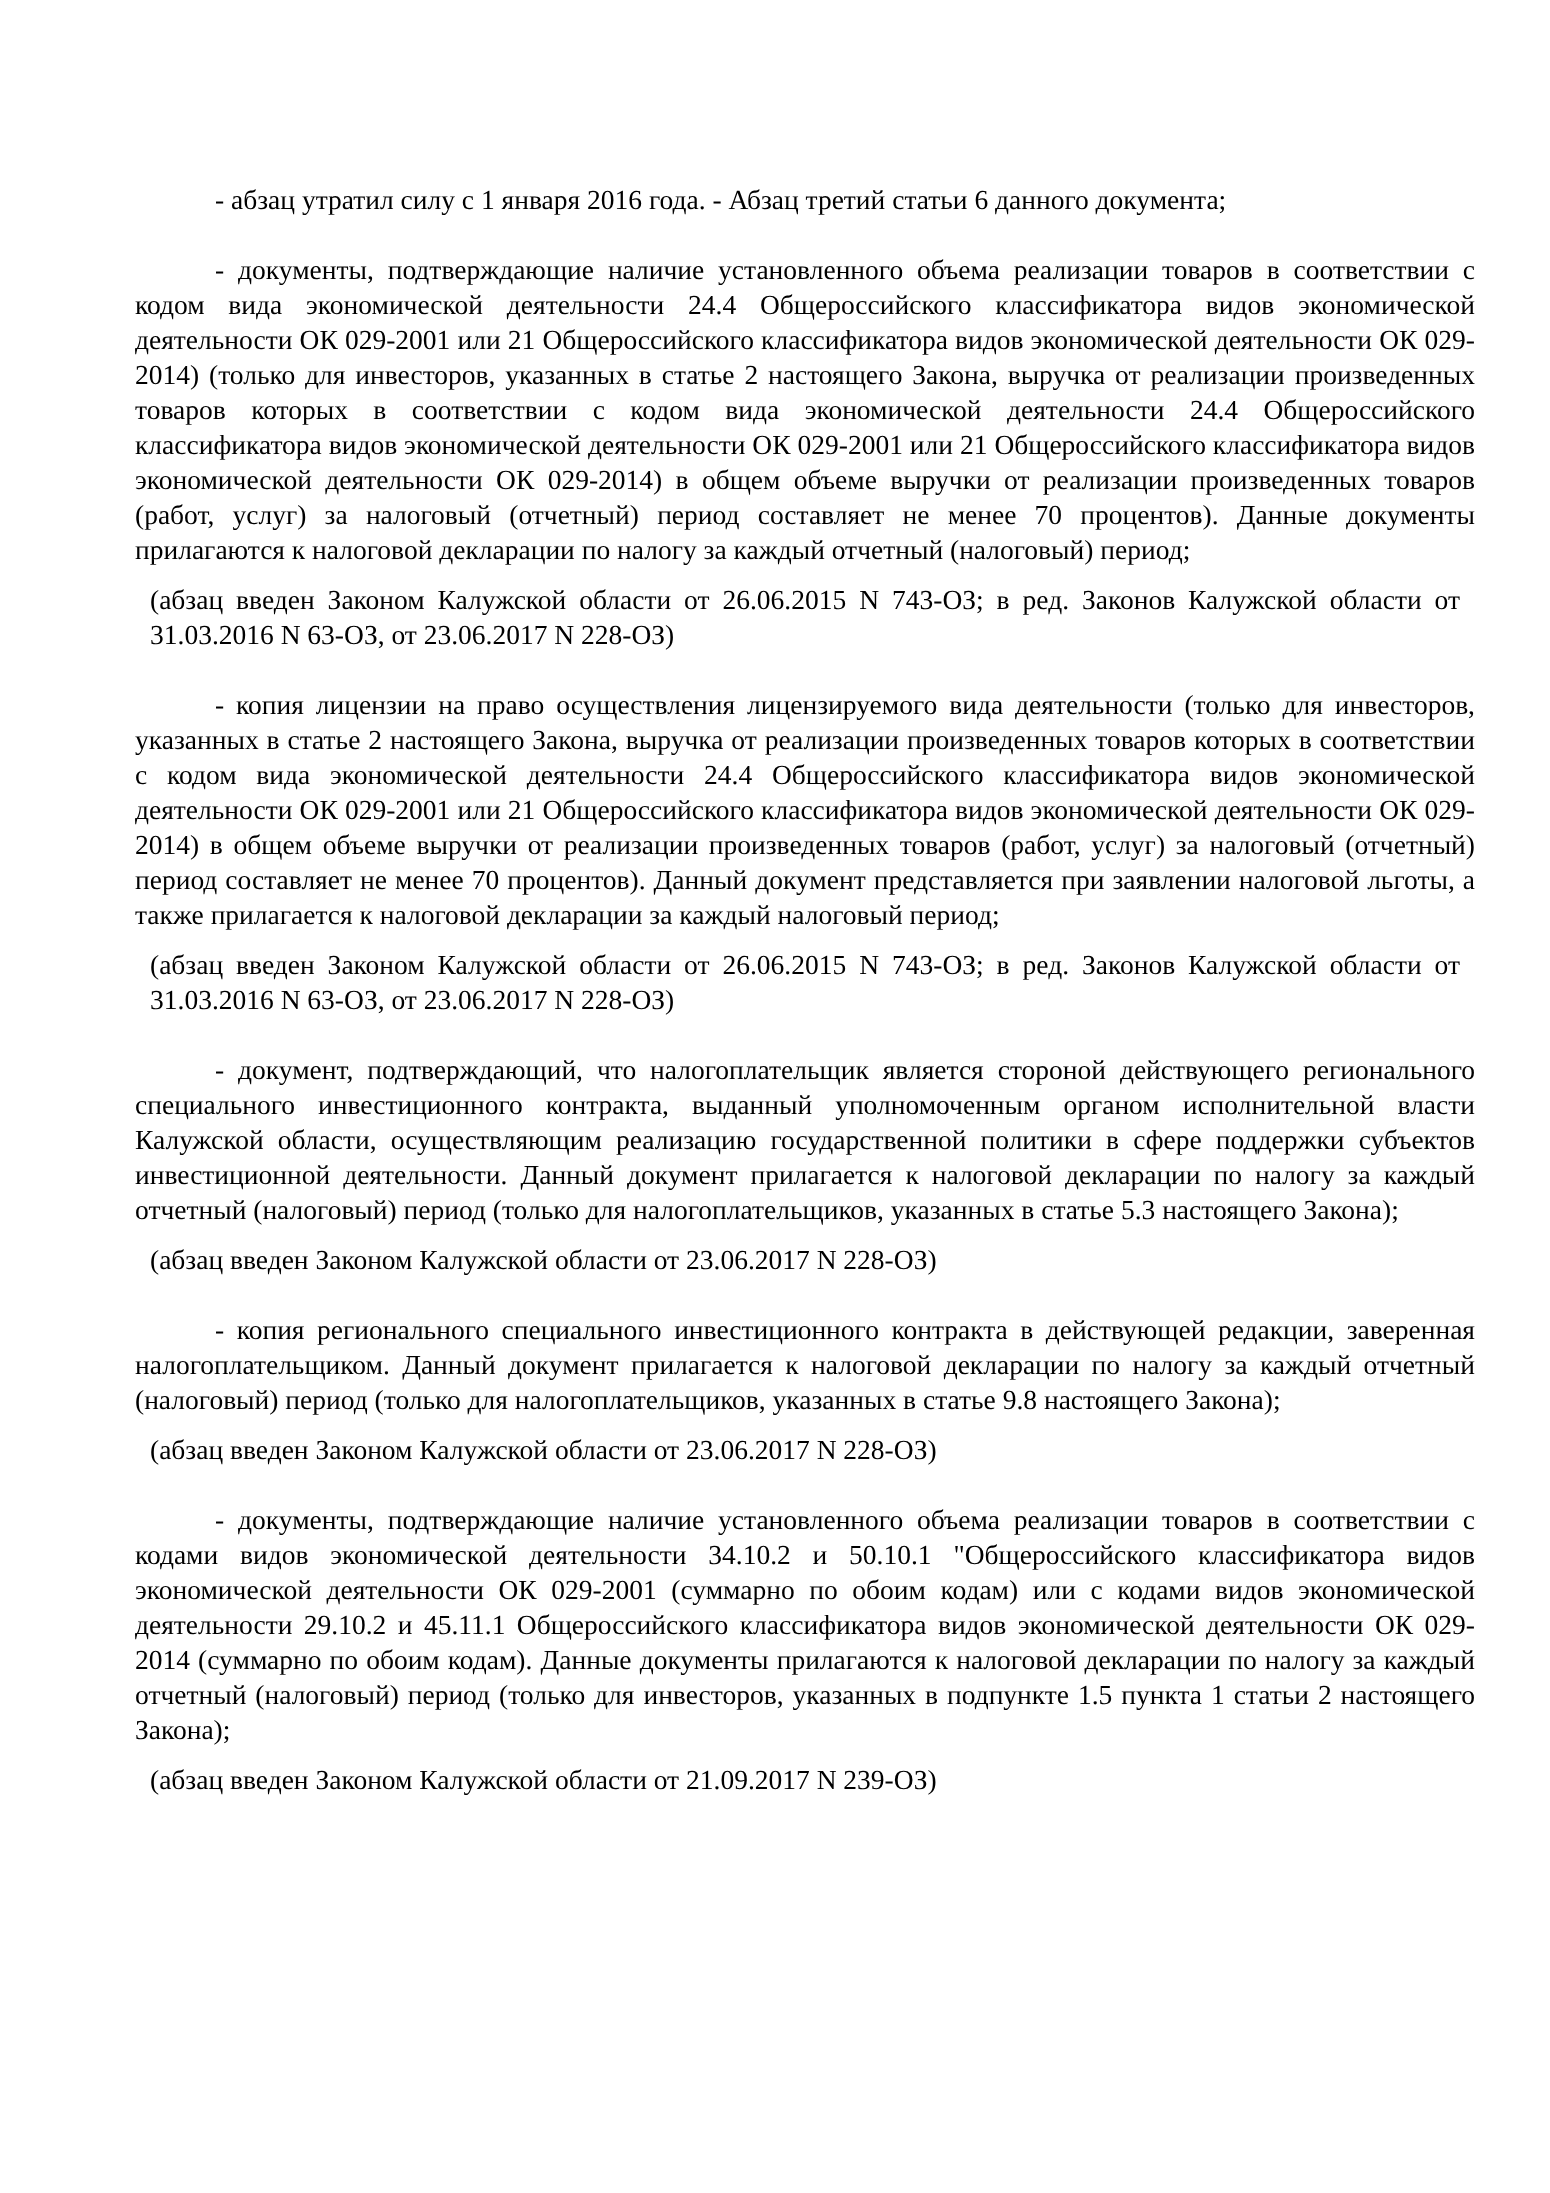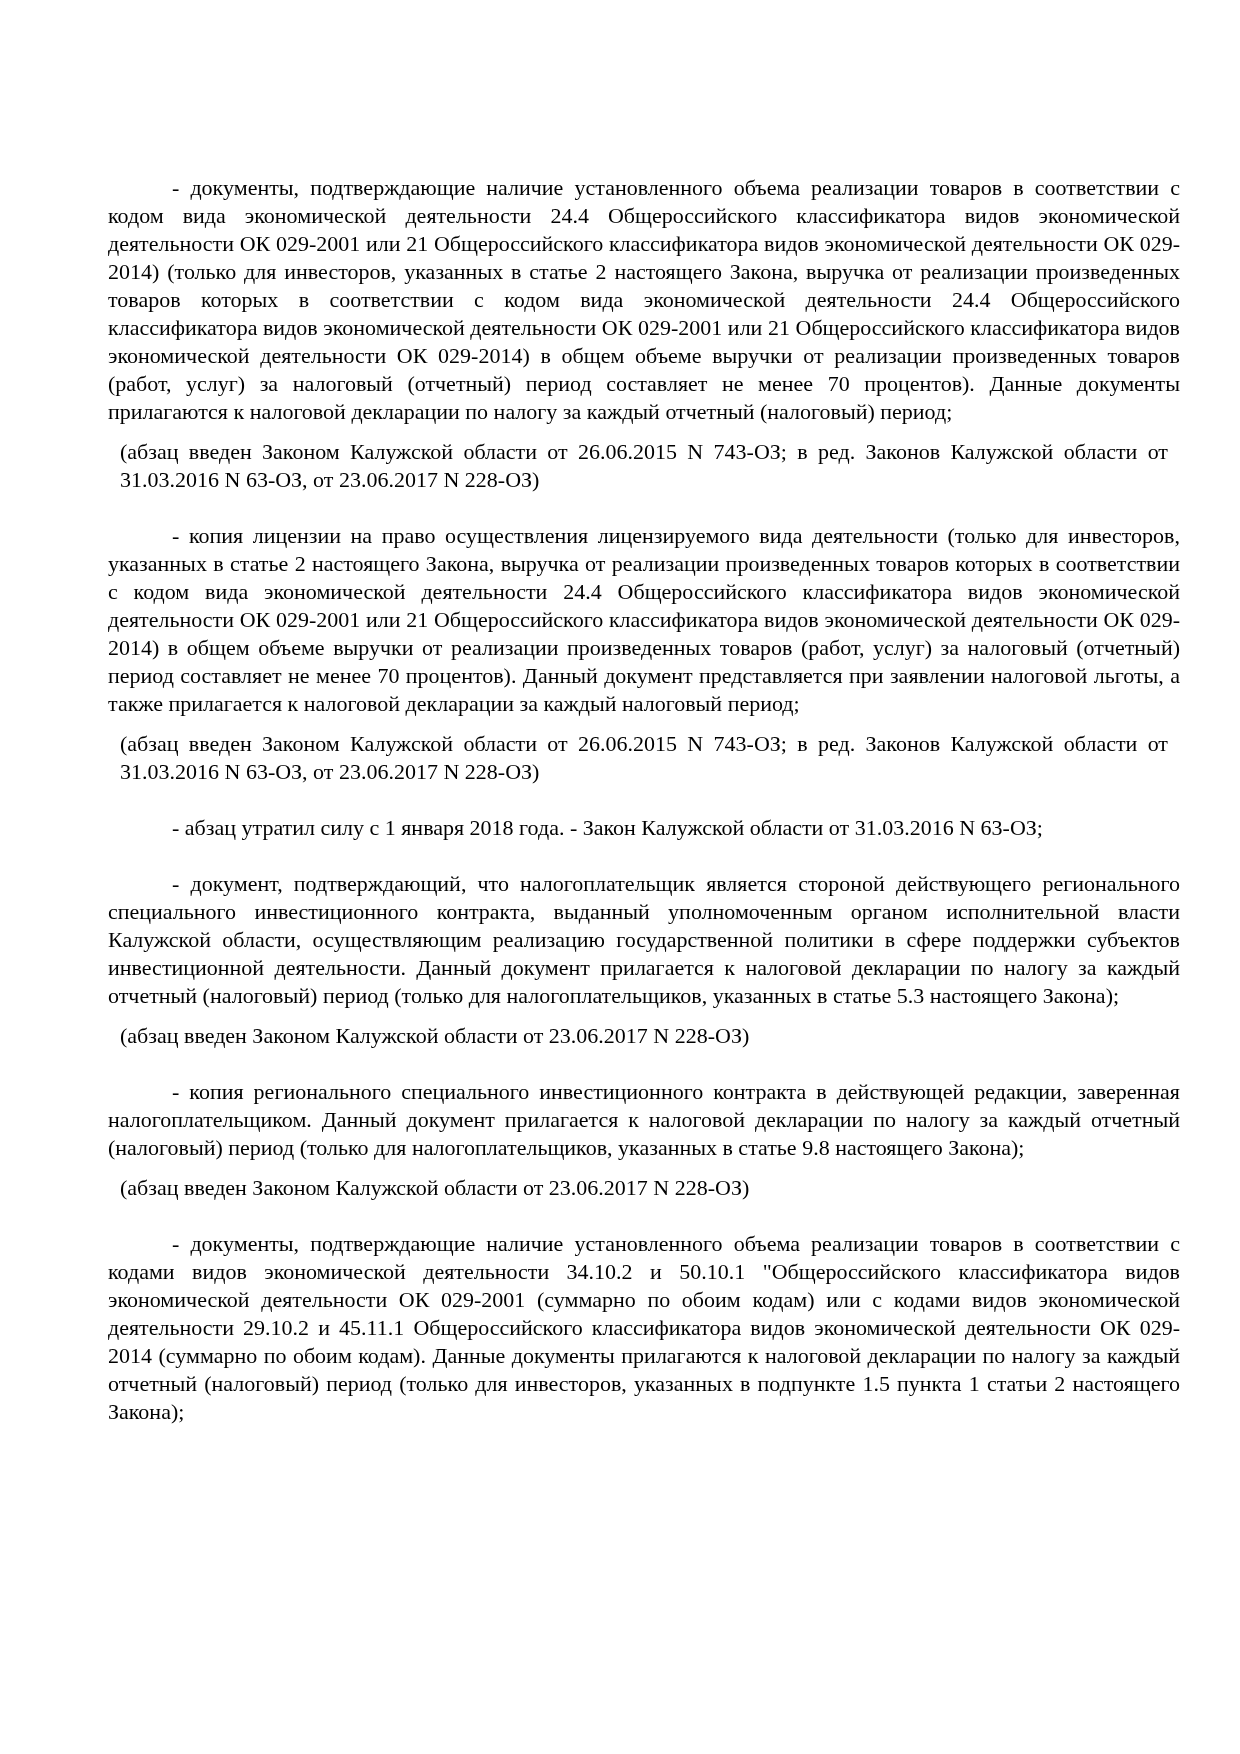--- a/index.html
+++ b/index.html
@@ -35,23 +35,24 @@
   .note {
     margin: 12px;
     text-align: justify;
     text-indent: 0;
   }
 </style>
 </head>
 <body>
 
 <div class="page">
+  <p class="para first">- абзац утратил силу с 1 января 2016 года. - Абзац третий статьи 6 данного документа;</p>
   <p class="para">- документы, подтверждающие наличие установленного объема реализации товаров в соответствии с кодом вида экономической деятельности 24.4 Общероссийского классификатора видов экономической деятельности ОК 029-2001 или 21 Общероссийского классификатора видов экономической деятельности ОК 029-2014) (только для инвесторов, указанных в статье 2 настоящего Закона, выручка от реализации произведенных товаров которых в соответствии с кодом вида экономической деятельности 24.4 Общероссийского классификатора видов экономической деятельности ОК 029-2001 или 21 Общероссийского классификатора видов экономической деятельности ОК 029-2014) в общем объеме выручки от реализации произведенных товаров (работ, услуг) за налоговый (отчетный) период составляет не менее 70 процентов). Данные документы прилагаются к налоговой декларации по налогу за каждый отчетный (налоговый) период;</p>
   <p class="note">(абзац введен Законом Калужской области от 26.06.2015 N 743-ОЗ; в ред. Законов Калужской области от 31.03.2016 N 63-ОЗ, от 23.06.2017 N 228-ОЗ)</p>
   <p class="para">- копия лицензии на право осуществления лицензируемого вида деятельности (только для инвесторов, указанных в статье 2 настоящего Закона, выручка от реализации произведенных товаров которых в соответствии с кодом вида экономической деятельности 24.4 Общероссийского классификатора видов экономической деятельности ОК 029-2001 или 21 Общероссийского классификатора видов экономической деятельности ОК 029-2014) в общем объеме выручки от реализации произведенных товаров (работ, услуг) за налоговый (отчетный) период составляет не менее 70 процентов). Данный документ представляется при заявлении налоговой льготы, а также прилагается к налоговой декларации за каждый налоговый период;</p>
   <p class="note">(абзац введен Законом Калужской области от 26.06.2015 N 743-ОЗ; в ред. Законов Калужской области от 31.03.2016 N 63-ОЗ, от 23.06.2017 N 228-ОЗ)</p>
-  <p class="para">- абзац утратил силу с 1 января 2018 года. - Закон Калужской области от 31.03.2016 N 63-ОЗ;</p>
   <p class="para">- документ, подтверждающий, что налогоплательщик является стороной действующего регионального специального инвестиционного контракта, выданный уполномоченным органом исполнительной власти Калужской области, осуществляющим реализацию государственной политики в сфере поддержки субъектов инвестиционной деятельности. Данный документ прилагается к налоговой декларации по налогу за каждый отчетный (налоговый) период (только для налогоплательщиков, указанных в статье 5.3 настоящего Закона);</p>
   <p class="note">(абзац введен Законом Калужской области от 23.06.2017 N 228-ОЗ)</p>
   <p class="para">- копия регионального специального инвестиционного контракта в действующей редакции, заверенная налогоплательщиком. Данный документ прилагается к налоговой декларации по налогу за каждый отчетный (налоговый) период (только для налогоплательщиков, указанных в статье 9.8 настоящего Закона);</p>
   <p class="note">(абзац введен Законом Калужской области от 23.06.2017 N 228-ОЗ)</p>
   <p class="para">- документы, подтверждающие наличие установленного объема реализации товаров в соответствии с кодами видов экономической деятельности 34.10.2 и 50.10.1 "Общероссийского классификатора видов экономической деятельности ОК 029-2001 (суммарно по обоим кодам) или с кодами видов экономической деятельности 29.10.2 и 45.11.1 Общероссийского классификатора видов экономической деятельности ОК 029-2014 (суммарно по обоим кодам). Данные документы прилагаются к налоговой декларации по налогу за каждый отчетный (налоговый) период (только для инвесторов, указанных в подпункте 1.5 пункта 1 статьи 2 настоящего Закона);</p>
+  <p class="note">(абзац введен Законом Калужской области от 21.09.2017 N 239-ОЗ)</p>
 </div>
 
 </body></html>

